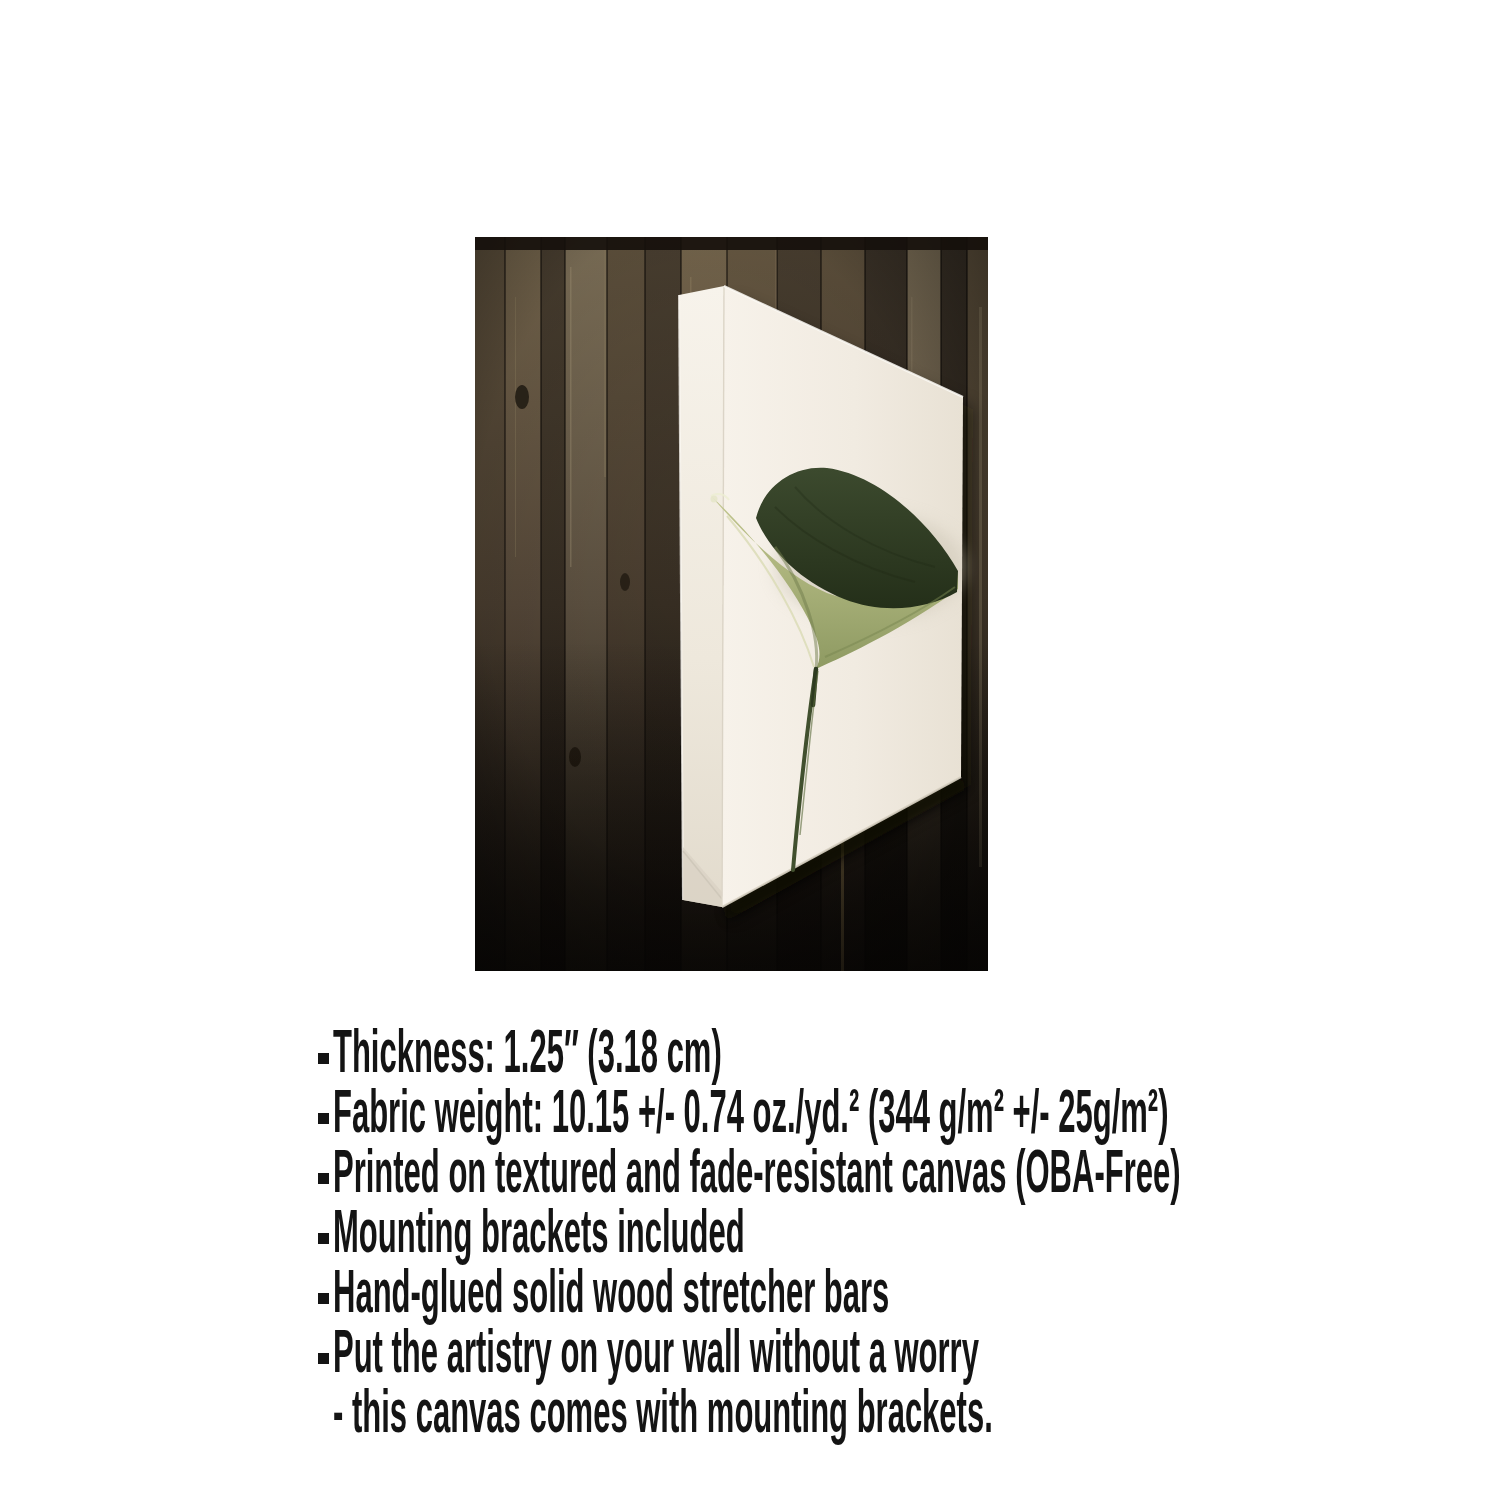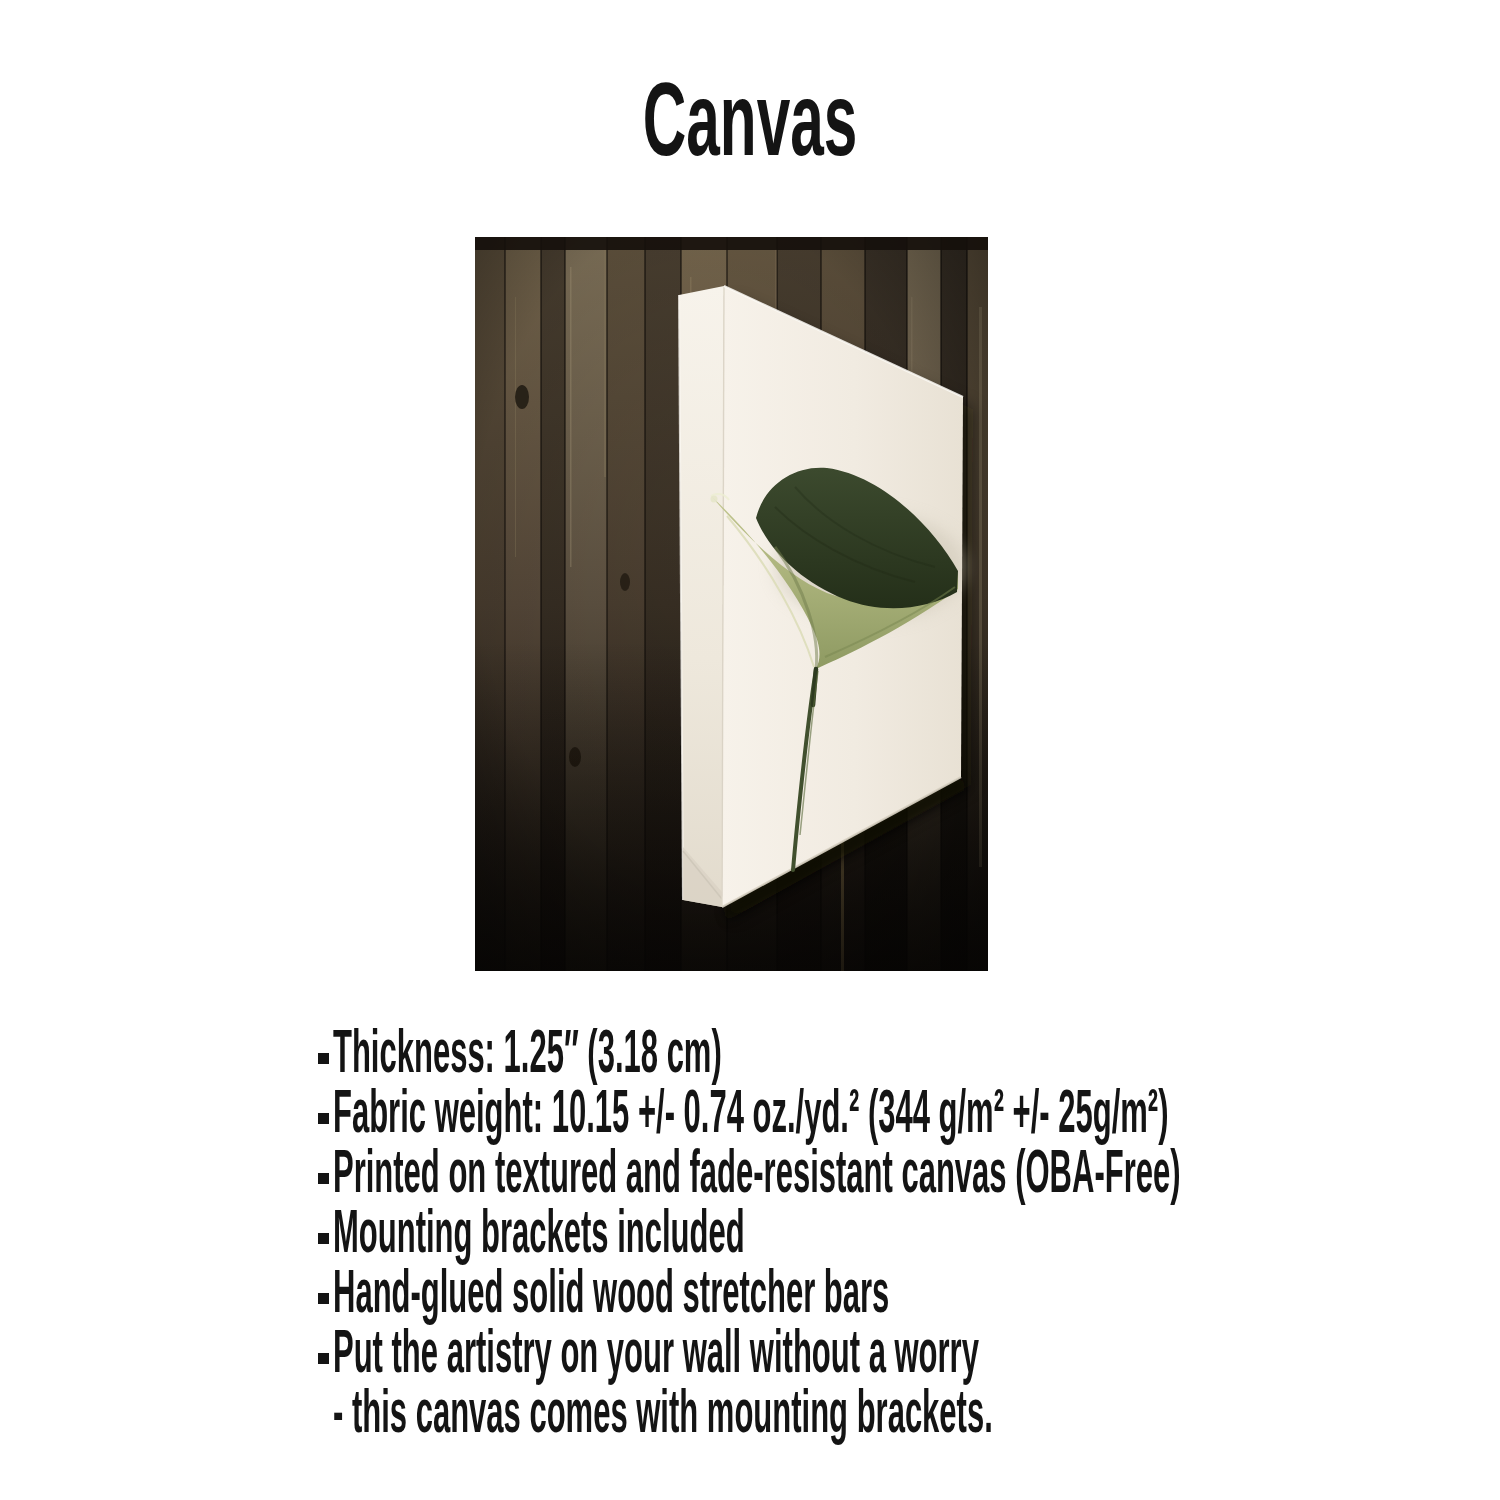--- a/index.html
+++ b/index.html
@@ -31,21 +31,20 @@
   .bullet{
     position:absolute;left:0;top:33px;width:11px;height:11px;background:#141414;
   }
   .spec-text{display:inline-block;transform:scaleX(0.50);transform-origin:0 50%;}
 </style>
 </head>
 <body>
 
 <div class="page">
 
-  <h1 class="title"><span class="cond-title">Canvas</span></h1>
 
   <figure class="photo">
     <svg viewBox="0 0 513 734" xmlns="http://www.w3.org/2000/svg" aria-hidden="true">
       <defs>
         <linearGradient id="gA" x1="0" y1="0" x2="0" y2="1">
             <stop offset="0" stop-color="#7a6a50"></stop>
             <stop offset="0.5" stop-color="#57493a"></stop>
             <stop offset="1" stop-color="#221b13"></stop>
           </linearGradient>
         <linearGradient id="gA2" x1="0" y1="0" x2="0" y2="1">

